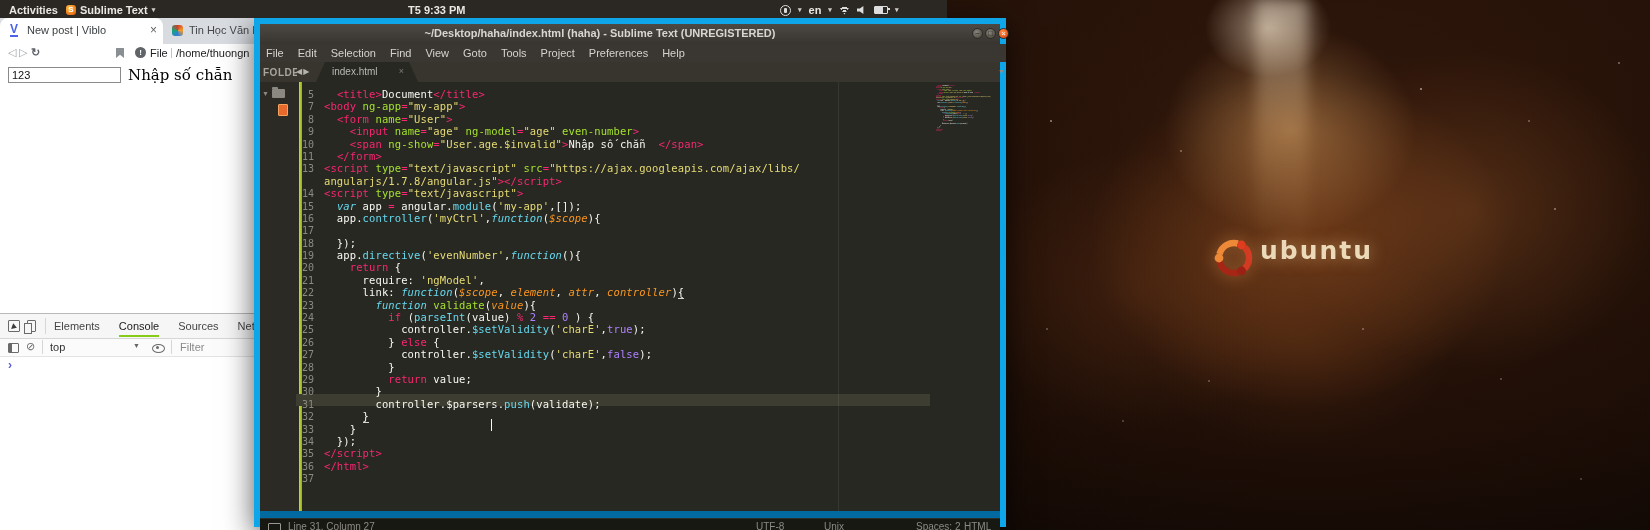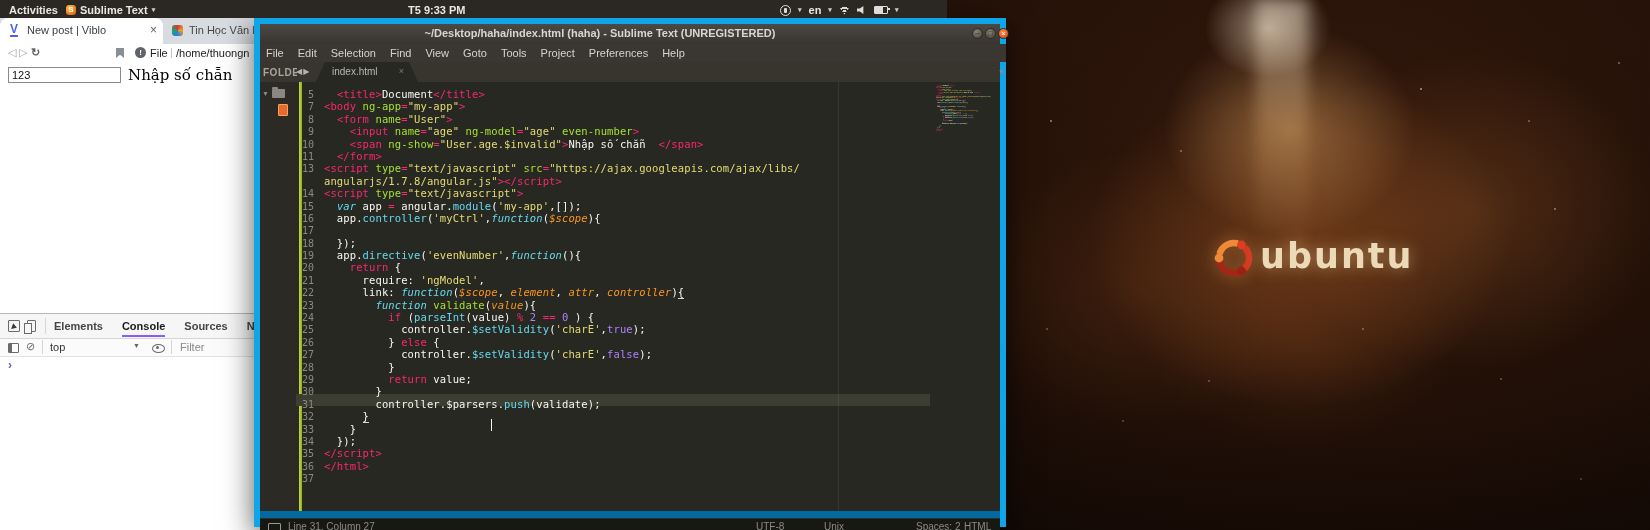--- a/index.html
+++ b/index.html
@@ -20,21 +20,21 @@
     filter:blur(7px);}
   .stars{position:absolute;left:0;top:0;width:2px;height:2px;border-radius:50%;background:rgba(255,255,255,.8);
     box-shadow:1050px 120px 0 rgba(255,255,255,.5),1420px 88px 0 rgba(255,240,220,.6),
       1554px 208px 0 rgba(255,255,255,.45),1500px 378px 0 rgba(255,255,255,.3),
       1122px 420px 0 rgba(255,230,200,.3),1362px 328px 0 rgba(255,255,255,.35),
       1618px 62px 0 rgba(255,255,255,.4),1208px 380px 0 rgba(255,220,190,.35),
       1046px 328px 0 rgba(255,255,255,.3),1580px 478px 0 rgba(255,255,255,.25),
       1180px 150px 0 rgba(255,240,220,.4),1528px 120px 0 rgba(255,255,255,.35);}
   .ubuntu-logo{position:absolute;left:1210px;top:234px;width:48px;height:48px;filter:drop-shadow(0 0 8px rgba(255,170,90,.45));}
   .ubuntu-wordmark{position:absolute;left:1260px;top:236px;font-family:"DejaVu Sans",sans-serif;font-weight:bold;
-    font-size:35px;letter-spacing:2px;color:#ecd9b8;text-shadow:0 0 16px rgba(255,220,160,.5);}
+    font-size:25px;letter-spacing:2px;color:#ecd9b8;text-shadow:0 0 16px rgba(255,220,160,.5);}
   
   .topbar{position:absolute;left:0;top:0;width:947px;height:18px;background:#2b2722;z-index:40;
     color:#e9e7e3;font-size:11px;font-weight:bold;}
   .tb-item{position:absolute;top:4px;}
   .tb-activities{left:9px;}
   .tb-appmenu{left:66px;display:flex;align-items:center;gap:4px;}
   .subl-ico{display:inline-block;width:10px;height:10px;border-radius:3px;
     background:radial-gradient(circle at 35% 30%,#ffc24a,#f07f1c 60%,#d1570e);color:#fff;
     font-size:8px;line-height:10px;text-align:center;font-weight:bold;}
   .tb-caret{font-size:7px;color:#cfccc7;}
@@ -76,22 +76,22 @@
   .bdevtools{position:absolute;left:0;top:295px;width:100%;height:217px;background:#fff;border-top:1px solid #b9b9b9;}
   .dtrow1{position:absolute;left:0;top:0;width:100%;height:24px;background:#f6f6f6;border-bottom:1px solid #d6d6d6;}
   .dtrow2{position:absolute;left:0;top:25px;width:100%;height:17px;background:#fbfbfb;border-bottom:1px solid #e3e3e3;}
   .ico-inspect{position:absolute;left:8px;top:6px;width:10px;height:10px;border:1px solid #6a6a6a;border-radius:1px;}
   .ico-inspect::after{content:"";position:absolute;left:3px;top:3px;width:0;height:0;
     border-left:5px solid #3a3a3a;border-top:3px solid transparent;border-bottom:3px solid transparent;transform:rotate(20deg);}
   .ico-device{position:absolute;left:27px;top:6px;width:7px;height:10px;border:1px solid #6a6a6a;border-radius:1px;}
   .ico-device::after{content:"";position:absolute;left:-4px;top:2px;width:6px;height:9px;background:#f6f6f6;border:1px solid #6a6a6a;}
   .dt-sep{position:absolute;top:4px;width:1px;height:16px;background:#d6d6d6;}
   .dt-tabs{position:absolute;left:54px;top:0;height:24px;display:flex;gap:19px;align-items:center;font-size:11px;color:#454545;}
-  .dt-tab{display:inline-block;padding:4px 0 5px 0;white-space:nowrap;font-weight:bold;}
-  .dt-tab.active{color:#1a1a1a;border-bottom:2px solid #8b5cf6;padding-bottom:3px;}
+  .dt-tab{display:inline-block;padding:4px 0 5px 0;white-space:nowrap;}
+  .dt-tab.active{color:#1a1a1a;border-bottom:2px solid #84cc16;padding-bottom:3px;}
   .ico-panel{position:absolute;left:8px;top:4px;width:9px;height:8px;border:1px solid #6a6a6a;border-radius:1px;}
   .ico-panel::after{content:"";position:absolute;left:0;top:0;width:3px;height:8px;background:#6a6a6a;}
   .ico-clear{position:absolute;left:26px;top:1px;font-size:11px;color:#6a6a6a;}
   .dt-context{position:absolute;left:50px;top:2px;font-size:11px;color:#333;}
   .dt-context-caret{position:absolute;left:133px;top:3px;font-size:7px;color:#666;}
   .ico-eye{position:absolute;left:152px;top:5px;width:11px;height:7px;border:1px solid #6a6a6a;border-radius:50%;}
   .ico-eye::after{content:"";position:absolute;left:3px;top:1px;width:3px;height:3px;border-radius:50%;background:#6a6a6a;}
   .dt-filter{position:absolute;left:178px;top:1px;border:none;outline:none;font-size:11px;color:#333;background:transparent;width:60px;}
   .dt-filter::placeholder{color:#8a8a8a;}
   .console-prompt{position:absolute;left:8px;top:44px;font-size:12px;font-weight:bold;color:#5b5bd6;}

